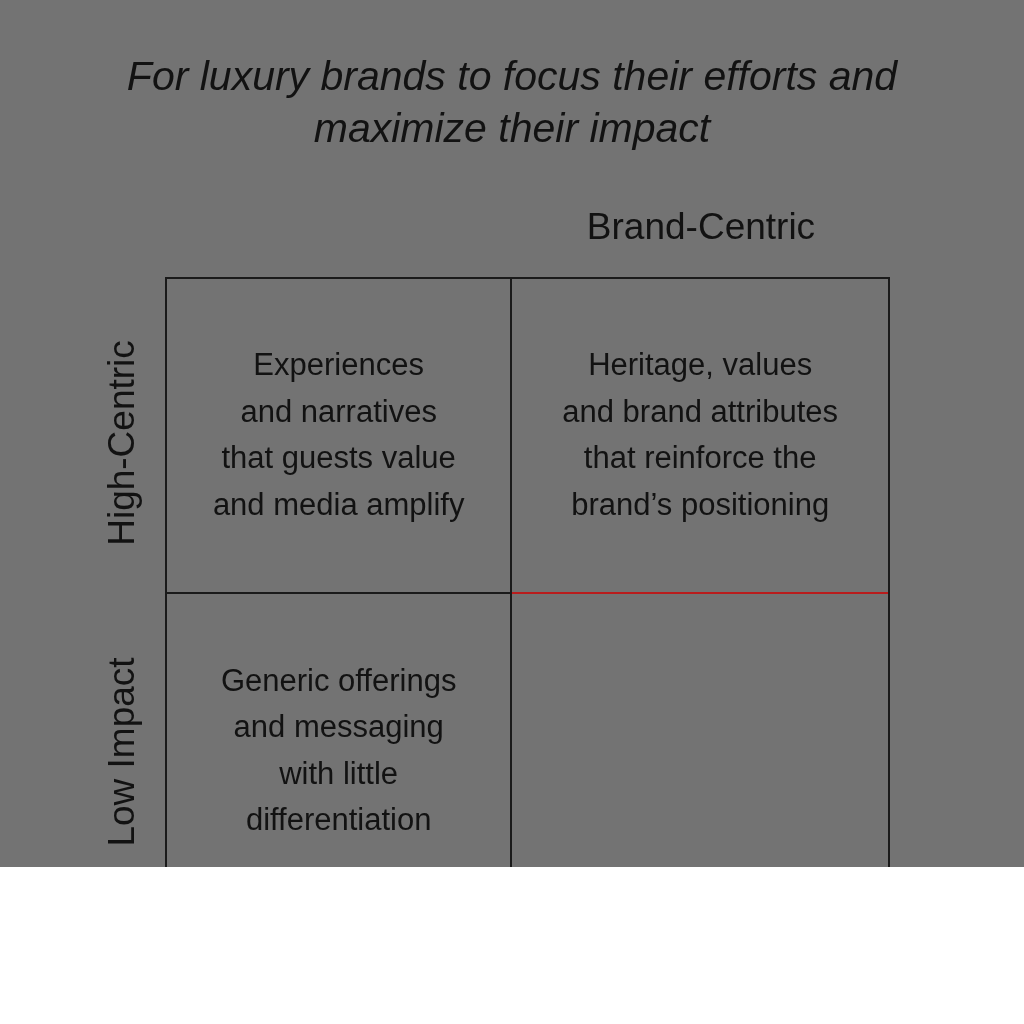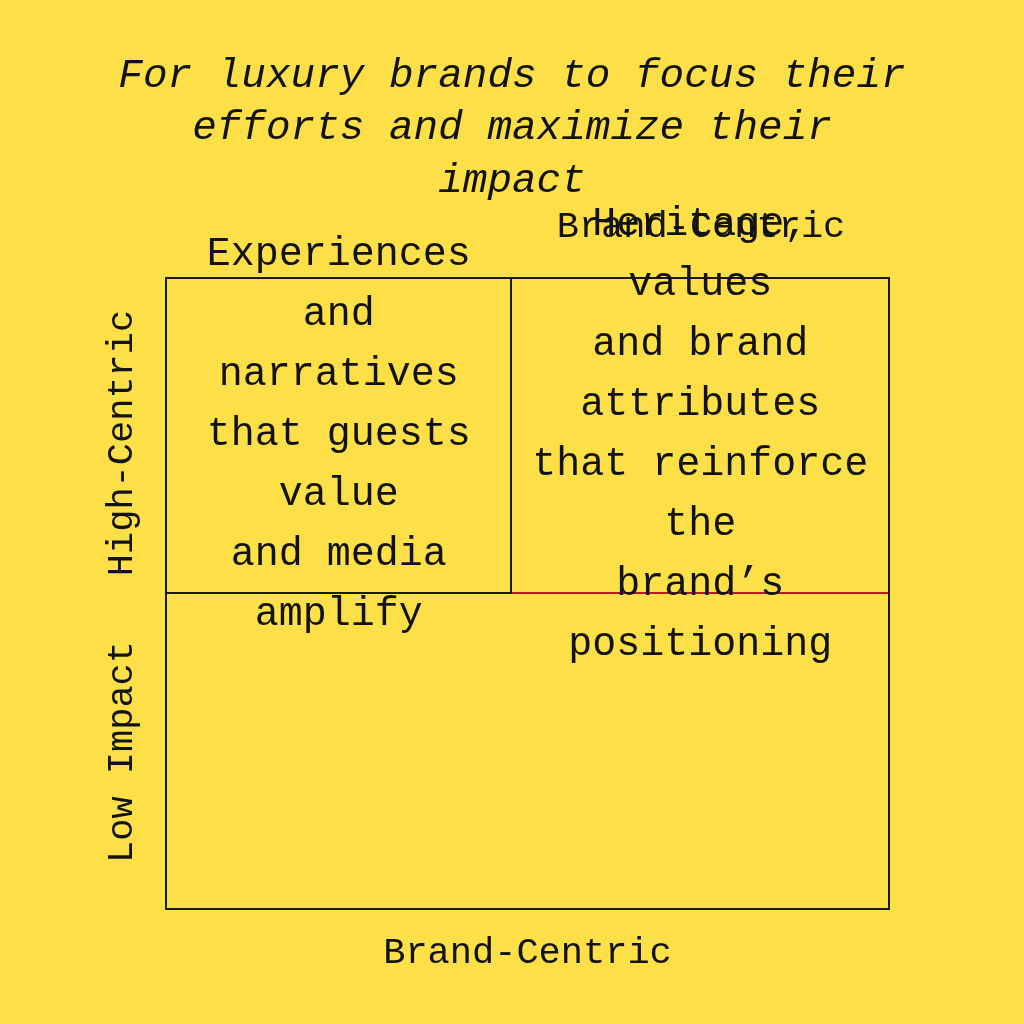--- a/index.html
+++ b/index.html
@@ -1,22 +1,22 @@
 <!DOCTYPE html>
 <html><head>
 <meta charset="utf-8">
 <style>
   html, body { margin: 0; padding: 0; }
   .page {
     position: relative;
     width: 1024px;
-    height: 1024px;
-    background: #fde047;
+    height: 867px;
+    background: #737373;
     color: #121212;
-    font-family: Liberation Mono, monospace;
+    font-family: Liberation Sans, sans-serif;
     overflow: hidden;
   }
   .title {
     position: absolute;
     top: 50px;
     left: 112px;
     width: 800px;
     text-align: center;
     font-style: italic;
     font-size: 41px;
@@ -42,21 +42,21 @@
     box-sizing: border-box;
     display: grid;
     grid-template-columns: 47.9% 52.1%;
     grid-template-rows: 50% 50%;
   }
   .cell {
     display: flex;
     align-items: center;
     justify-content: center;
     text-align: center;
-    font-size: 40px;
+    font-size: 31px;
     line-height: 1.5;
     white-space: pre-line;
     padding: 8px;
     box-sizing: border-box;
   }
   .cell.tl { border-right: 2px solid #1a1a1a; border-bottom: 2px solid #1a1a1a; }
   .cell.tr { border-bottom: 2px solid #b91c1c; }
   .cell.bl { border-right: 2px solid #1a1a1a; }
 
   .row-label {
@@ -93,17 +93,21 @@
 
   <div class="grid">
     <div class="cell tl">Experiences
 and narratives
 that guests value
 and media amplify</div>
     <div class="cell tr">Heritage, values
 and brand attributes
 that reinforce the
 brand’s positioning</div>
+    <div class="cell bl">Generic offerings
+and messaging
+with little
+differentiation</div>
   </div>
 
   <div class="bottom-label">Brand-Centric</div>
 
 </div>
 
 </body></html>

